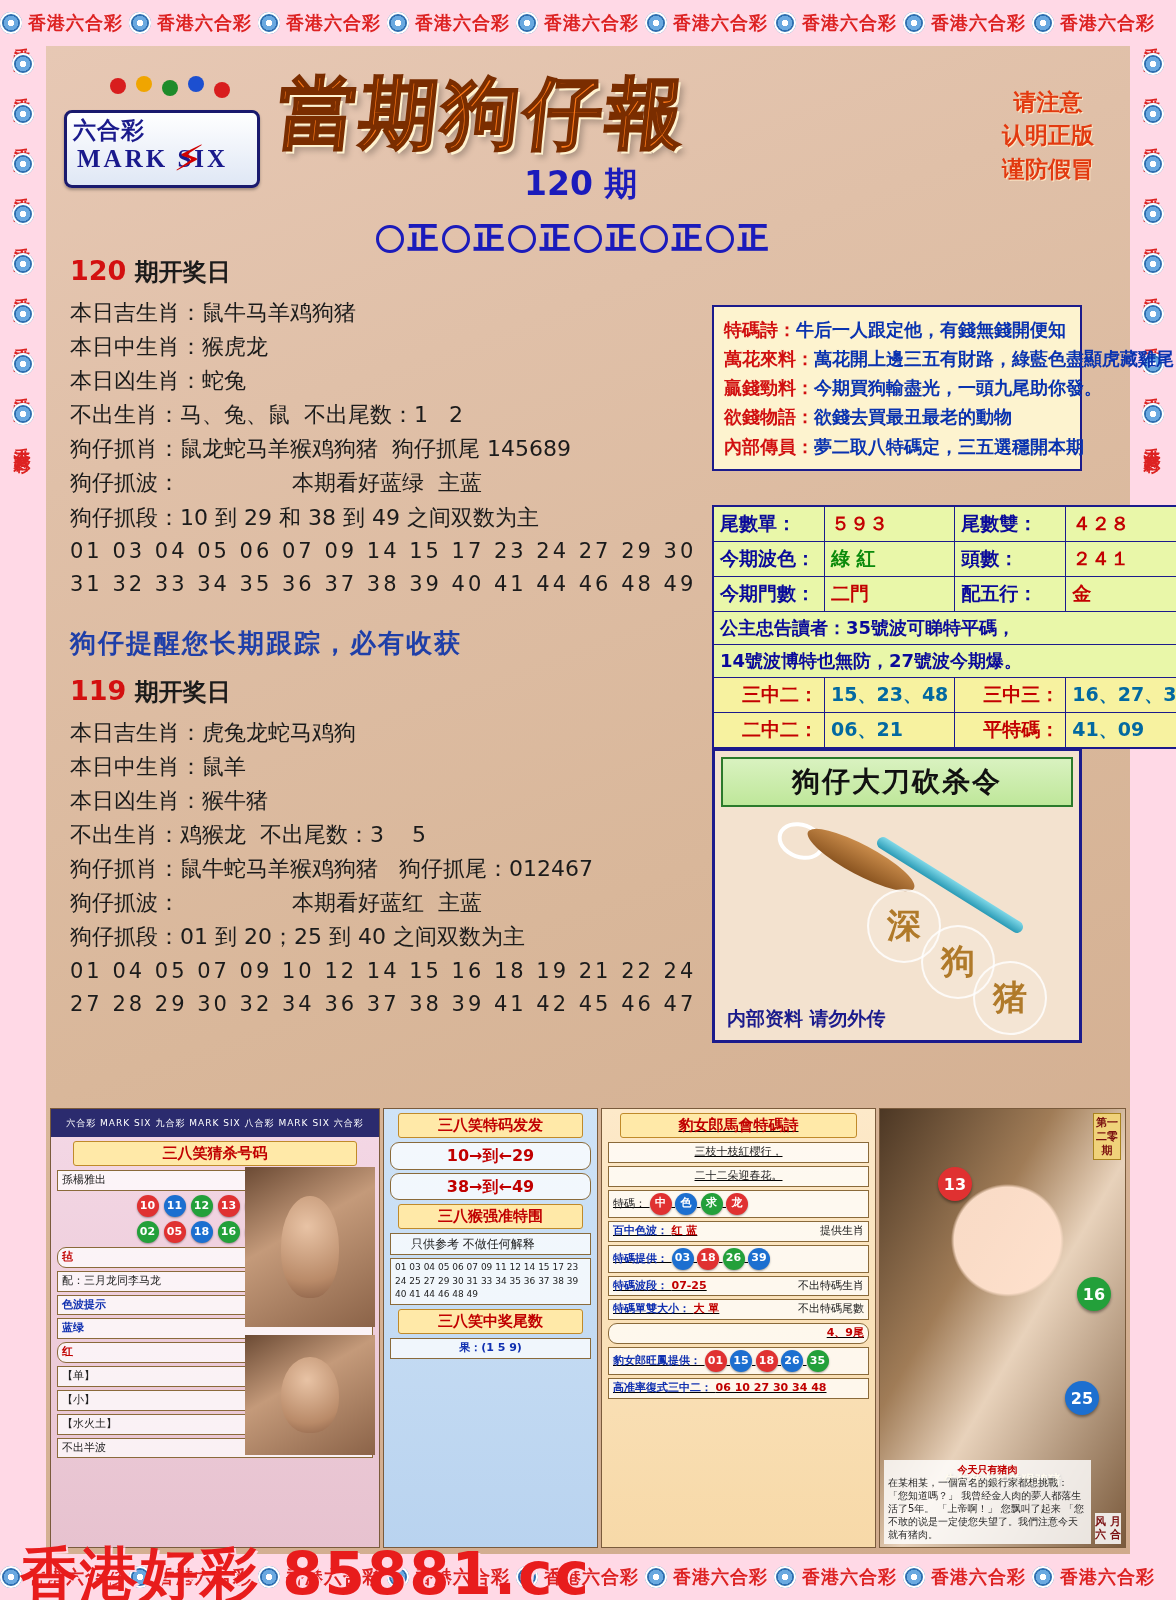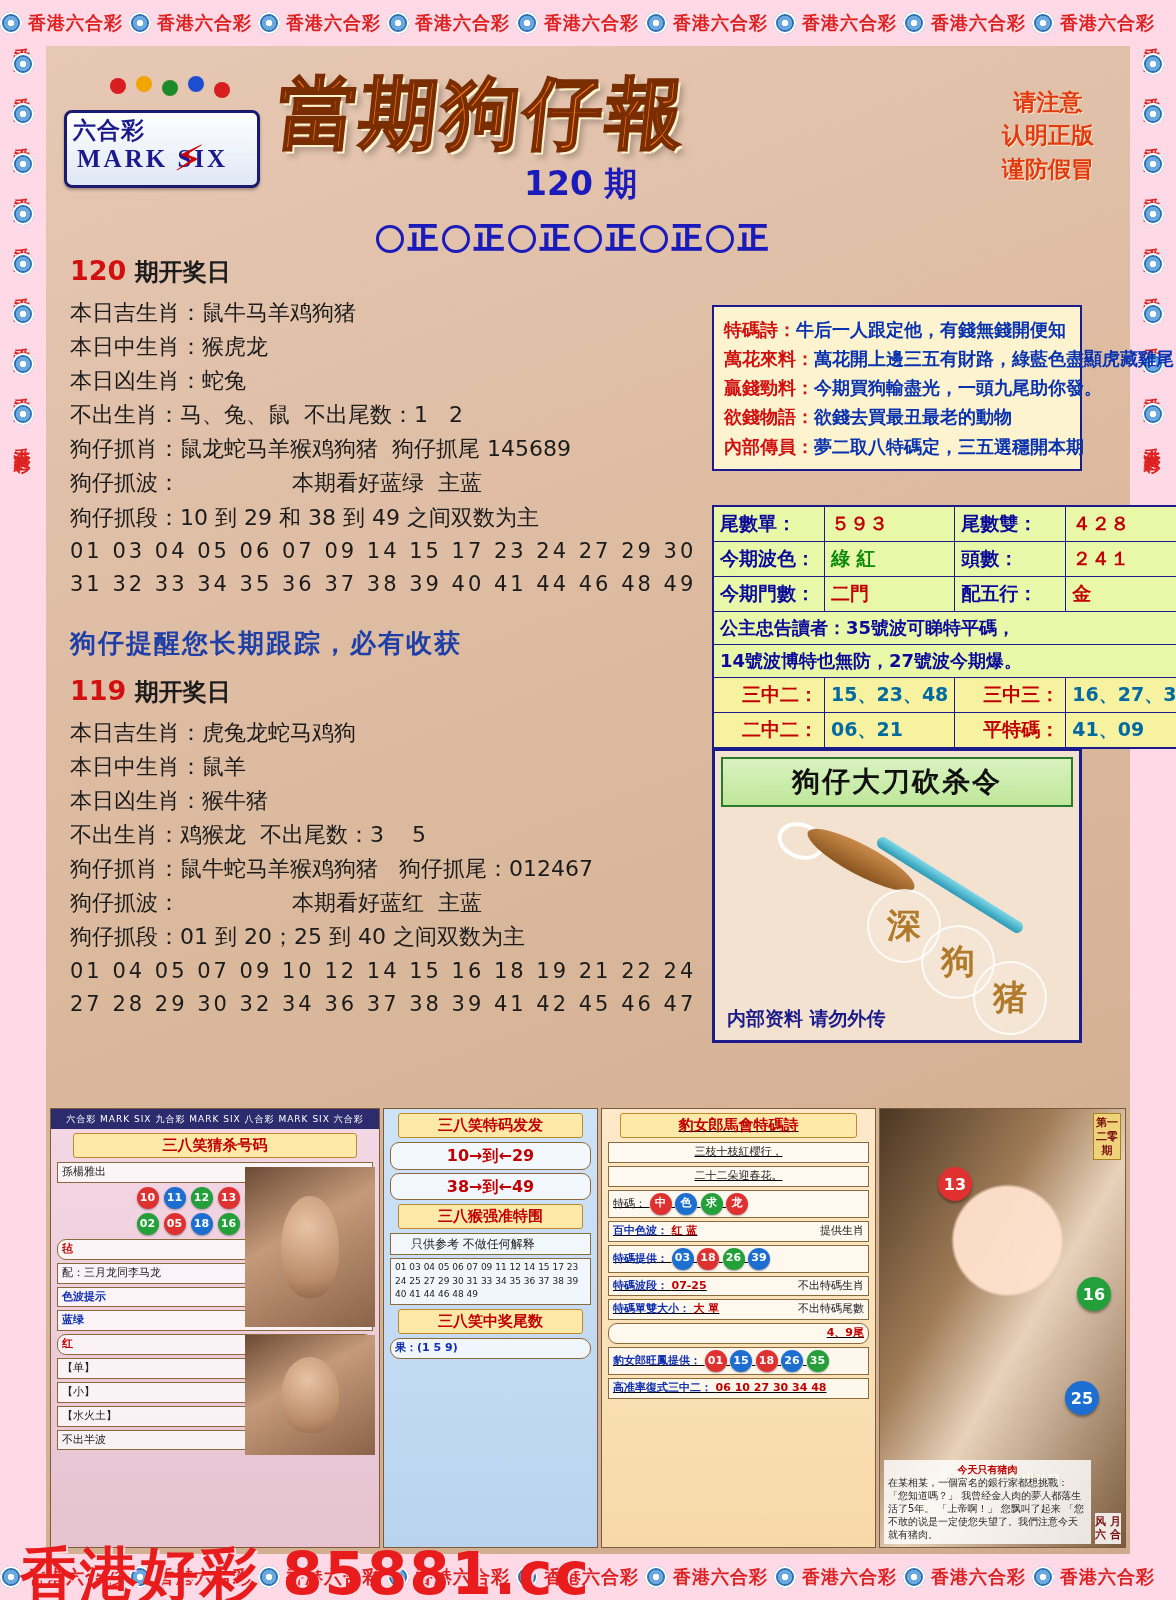--- a/index.html
+++ b/index.html
@@ -194,21 +194,21 @@
   .collage{
     position:absolute;left:50px;right:50px;bottom:52px;height:440px;
     display:flex;gap:3px;
   }
   .panel{position:relative;overflow:hidden;border:1px solid #7a5b3c;box-sizing:border-box;}
   .p1{width:330px;background:linear-gradient(#f4d8e6,#e7c2cf);}
   .p2{width:215px;background:linear-gradient(#cfe3f7,#b9d3ef);}
   .p3{width:275px;background:linear-gradient(#fde9c9,#f7d9a8);text-decoration:underline;}
   .p4{flex:1;background:linear-gradient(#caa37a,#8d6a46);}
   .strip-top{
-    height:20px;background:#2b2b6e;color:#fff;font-size:9px;
+    height:28px;background:#2b2b6e;color:#fff;font-size:9px;
     display:flex;align-items:center;justify-content:space-around;letter-spacing:1px;
   }
   .mini-title{
     margin:4px auto;width:86%;text-align:center;font-size:15px;font-weight:bold;
     color:#c10000;background:#ffe9a8;border:1px solid #c08a2a;border-radius:3px;padding:2px 0;
   }
   .ballrow{display:flex;gap:5px;justify-content:center;margin:4px 0;}
   .b{
     width:22px;height:22px;border-radius:50%;color:#fff;font-size:11px;font-weight:bold;
     display:flex;align-items:center;justify-content:center;box-shadow:0 1px 2px rgba(0,0,0,.35);
@@ -532,21 +532,21 @@
     </div>
 
     <div class="panel p2">
       <div class="mini-title">三八笑特码发发</div>
       <div class="smallbox redtxt" style="text-align:center;font-size:16px;">10→到←29</div>
       <div class="smallbox redtxt" style="text-align:center;font-size:16px;">38→到←49</div>
       <div class="mini-title">三八猴强准特围</div>
       <div class="smallbox" style="font-size:12px;text-align:left;padding-left:20px;">只供参考 不做任何解释</div>
       <div class="smallbox" style="font-size:9px;line-height:1.5;">01 03 04 05 06 07 09 11 12 14 15 17 23 24 25 27 29 30 31 33 34 35 36 37 38 39 40 41 44 46 48 49</div>
       <div class="mini-title">三八笑中奖尾数</div>
-      <div class="smallbox bluetxt" style="text-align:left;border-radius:10px;">果：(1 5 9)</div>
+      <div class="smallbox bluetxt" style="text-align:center;">果：(1 5 9)</div>
     </div>
 
     <div class="panel p3">
       <div class="mini-title">豹女郎馬會特碼詩</div>
       <div class="smallbox" style="text-align:center;">三枝十枝紅櫻行，</div>
       <div class="smallbox" style="text-align:center;">二十二朵迎春花。</div>
       <div class="smallbox">
         <span>特碼：</span>
         <span class="b red" style="display:inline-flex">中</span>
         <span class="b blue" style="display:inline-flex">色</span>

